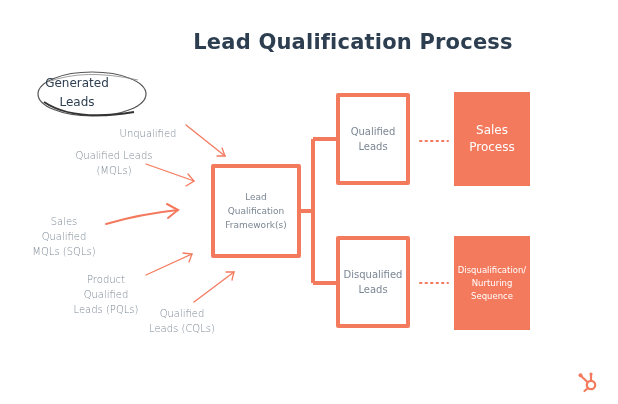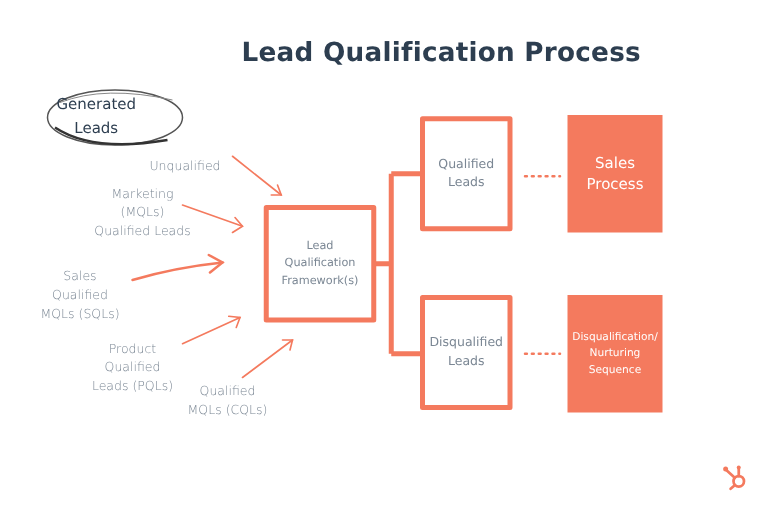--- a/index.html
+++ b/index.html
@@ -38,37 +38,36 @@
 </svg>
 <div class="oval-text">
   <div>Generated</div>
   <div>Leads</div>
 </div>
 
 <div class="src" style="left:108px; top:126px; width:80px;">
   <div>Unqualified</div>
 </div>
 <div class="src" style="left:64px; top:148px; width:100px;">
-  <div>Marketing</div>
+  <div>Qualified Leads</div>
   <div>(MQLs)</div>
-  <div>Qualified Leads</div>
 </div>
 <div class="src" style="left:28px; top:214px; width:72px;">
   <div>Sales</div>
   <div>Qualified</div>
   <div>MQLs (SQLs)</div>
 </div>
 <div class="src" style="left:70px; top:272px; width:72px;">
   <div>Product</div>
   <div>Qualified</div>
   <div>Leads (PQLs)</div>
 </div>
 <div class="src" style="left:144px; top:306px; width:76px;">
   <div>Qualified</div>
-  <div>MQLs (CQLs)</div>
+  <div>Leads (CQLs)</div>
 </div>
 
 <svg class="lines" width="618" height="404">
   <g stroke="#f47a5e" fill="none" stroke-linecap="round">
     <path d="M186 125 L225 156" stroke-width="1.3"></path>
     <path d="M217 156 L225 156 L222 148" stroke-width="1.3"></path>
     <path d="M146 164 L194 181" stroke-width="1.3"></path>
     <path d="M186 186 L194 181 L188 174" stroke-width="1.3"></path>
     <path d="M106 224 Q140 214 178 210" stroke-width="2"></path>
     <path d="M167 204 L178 210 L168 218" stroke-width="2"></path>

